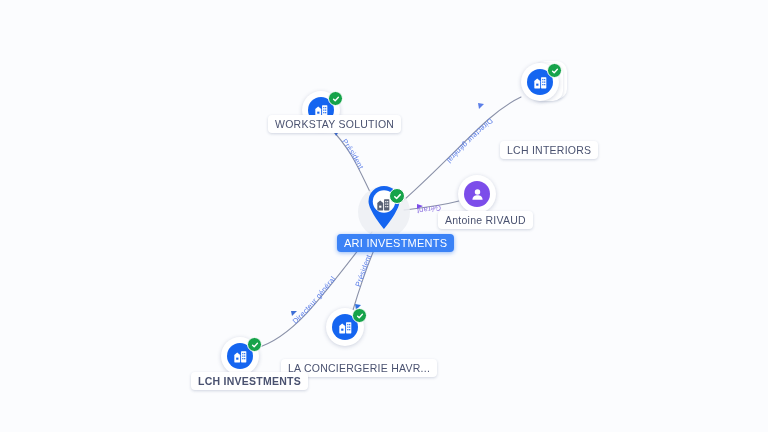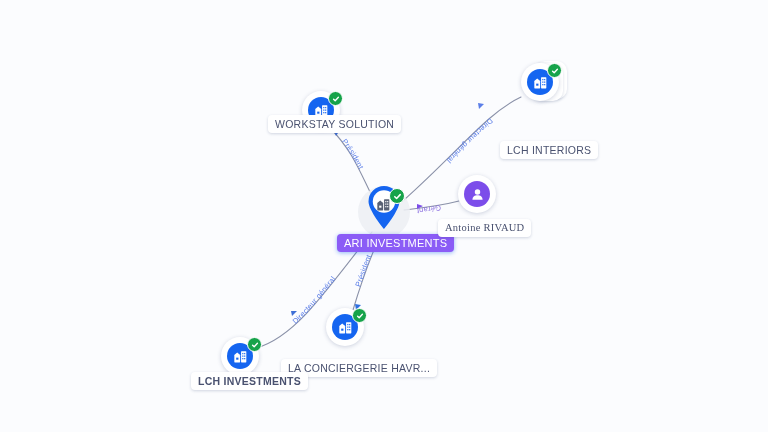--- a/index.html
+++ b/index.html
@@ -60,21 +60,21 @@
   
   .label{
     position:absolute;white-space:nowrap;
     background:#ffffff;color:#4a5270;
     font-size:10.5px;letter-spacing:.25px;
     padding:3px 7px 3px 7px;border-radius:4px;
     box-shadow:0 1px 3px rgba(40,60,110,.20);
     line-height:12px;
   }
   .label.selected{
-    background:#8b5cf6;color:#ffffff;
+    background:#3b82f6;color:#ffffff;
     box-shadow:0 1px 4px rgba(21,101,240,.45);
     font-size:11px;
   }
 
   
   .edge-text{font-size:7.5px;letter-spacing:.2px;}
   .edge-text.blue{fill:#5b7ee8;}
   .edge-text.purple{fill:#8b6fe0;}
 </style>
 </head>
@@ -218,21 +218,21 @@
 
   <div class="node" style="left:458px;top:175px;">
     <div class="person-icon" style="left:0;top:0;">
       <span class="disc">
         <svg width="15" height="15" viewBox="0 0 16 16">
           <circle cx="8" cy="5.4" r="2.9" fill="#ffffff"></circle>
           <path d="M2.6 13.6 C 2.6 10.3 5.0 8.8 8 8.8 C 11.0 8.8 13.4 10.3 13.4 13.6 Z" fill="#ffffff"></path>
         </svg>
       </span>
     </div>
-    <div class="label" style="left:-20px;top:44px;font-family:Liberation Serif, serif;">Antoine RIVAUD</div>
+    <div class="label" style="left:-20px;top:36px;">Antoine RIVAUD</div>
   </div>
 
   <div class="node" style="left:326px;top:308px;">
     <div class="co-icon" style="left:0;top:0;">
       <span class="disc">
         <svg width="15" height="15" viewBox="0 0 16 16">
           <rect x="1.4" y="6.3" width="6.2" height="8" rx="0.6" fill="#ffffff"></rect>
           <path d="M1.0 6.6 L4.5 3.6 L8.0 6.6 Z" fill="#ffffff"></path>
           <rect x="8.6" y="2.4" width="5.6" height="11.9" rx="0.6" fill="#ffffff"></rect>
           <rect x="3.4" y="9.2" width="2.4" height="2.2" fill="#1565f0"></rect>

